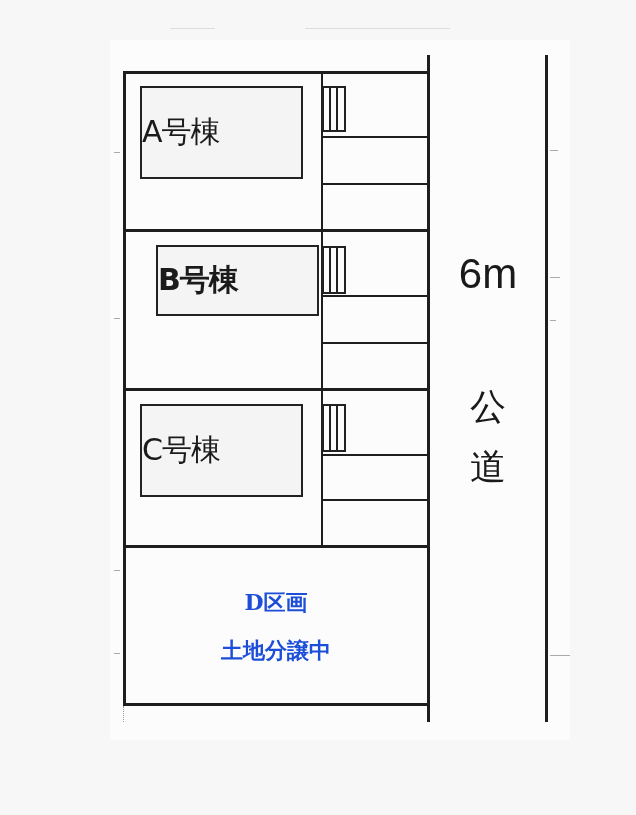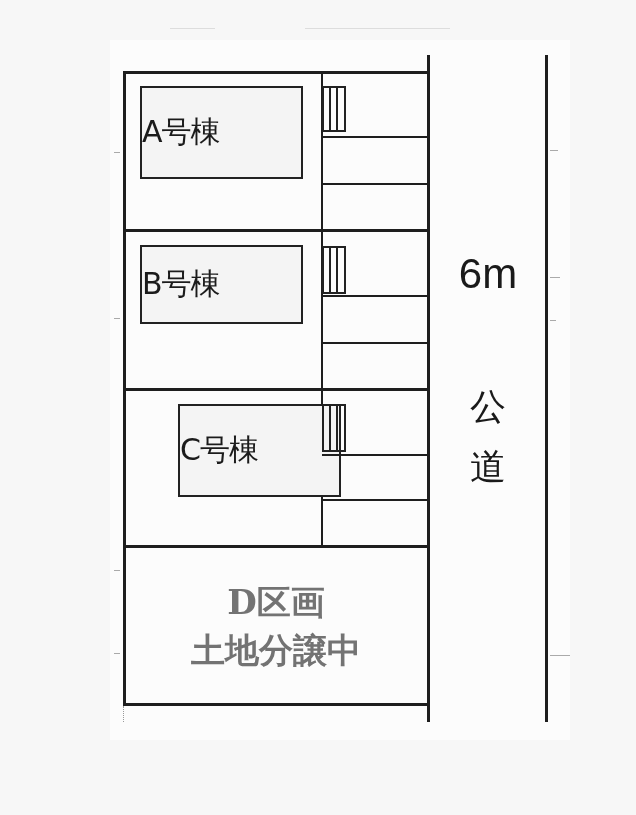--- a/index.html
+++ b/index.html
@@ -57,23 +57,23 @@
           #222 12px, #222 14px,
           transparent 14px);
     }
     .d-label {
       position: absolute;
       left: 124px; top: 578px;
       width: 304px;
       text-align: center;
       font-family: "DejaVu Serif", serif;
       font-weight: bold;
-      font-size: 34px;
+      font-size: 22px;
       line-height: 48px;
-      color: #737373;
+      color: #1d4ed8;
     }
     .road-width {
       position: absolute;
       left: 430px; top: 250px;
       width: 116px;
       text-align: center;
       font-family: Liberation Sans, sans-serif;
       font-size: 42px;
       color: #1a1a1a;
     }
@@ -131,28 +131,28 @@
   <div class="line hline" style="left:123px;top:388px;width:306px;"></div>
   <div class="line hline" style="left:123px;top:545px;width:306px;"></div>
 
   <div class="building" style="left:140px;top:86px;width:163px;height:93px;">
     <span>A号棟</span>
   </div>
   <div class="parking-stripes" style="left:322px;top:86px;"></div>
   <div class="line thin" style="left:322px;top:136px;width:107px;"></div>
   <div class="line thin" style="left:322px;top:183px;width:107px;"></div>
 
-  <div class="building" style="left:140px;top:245px;width:163px;height:79px;">
+  <div class="building" style="left:156px;top:245px;width:163px;height:71px;font-weight:bold;">
     <span>B号棟</span>
   </div>
   <div class="parking-stripes" style="left:322px;top:246px;height:48px;"></div>
   <div class="line thin" style="left:322px;top:295px;width:107px;"></div>
   <div class="line thin" style="left:322px;top:342px;width:107px;"></div>
 
-  <div class="building" style="left:140px;top:404px;width:163px;height:93px;margin-left:38px;">
+  <div class="building" style="left:140px;top:404px;width:163px;height:93px;">
     <span>C号棟</span>
   </div>
   <div class="parking-stripes" style="left:322px;top:404px;height:48px;"></div>
   <div class="line thin" style="left:322px;top:454px;width:107px;"></div>
   <div class="line thin" style="left:322px;top:499px;width:107px;"></div>
 
   <div class="d-label">
     <div>D区画</div>
     <div>土地分譲中</div>
   </div>

